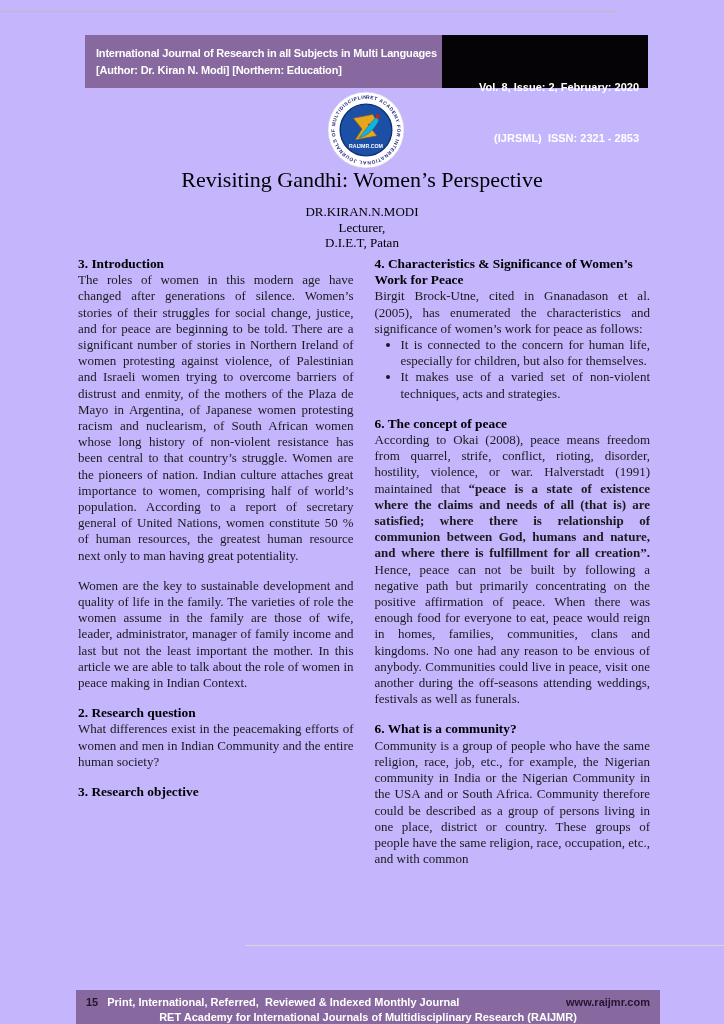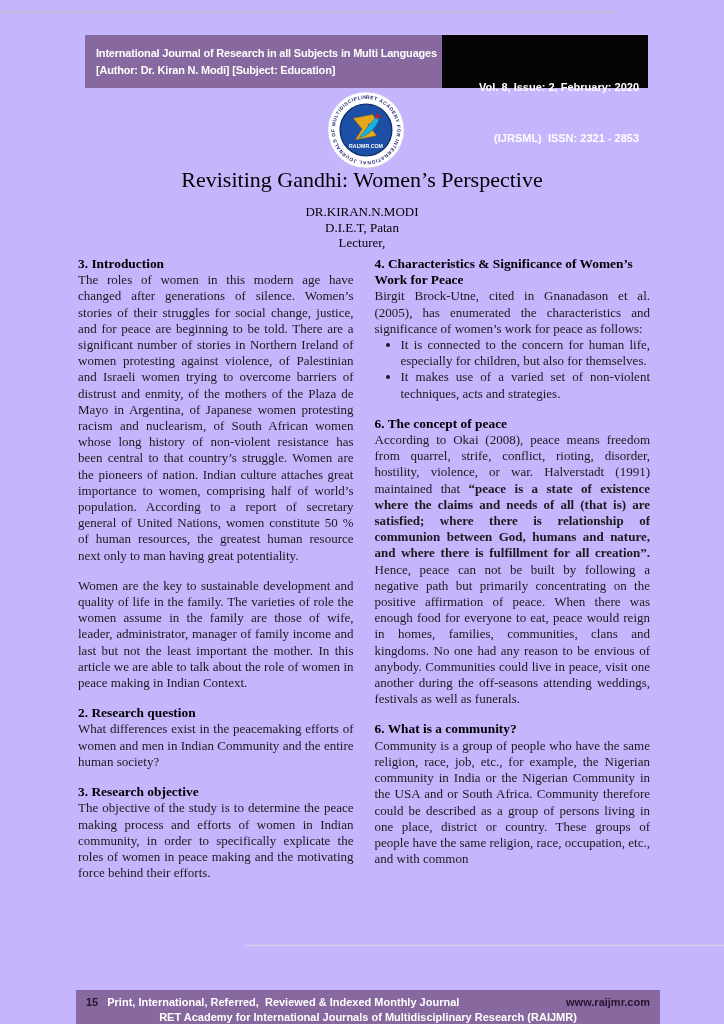--- a/index.html
+++ b/index.html
@@ -68,21 +68,21 @@
 <body>
 
 <div class="page">
 
   <div class="scanline top"></div>
   <div class="scanline prefooter"></div>
 
   <header class="masthead">
     <div class="mast-left">
       <div>International Journal of Research in all Subjects in Multi Languages</div>
-      <div>[Author: Dr. Kiran N. Modi] [Subject: Education]</div>
+      <div>[Author: Dr. Kiran N. Modi] [Northern: Education]</div>
     </div>
     <div class="mast-right">
       <div>Vol. 8, Issue: 2, February: 2020</div>
       <div>(IJRSML)  ISSN: 2321 - 2853</div>
     </div>
   </header>
 
   <div class="logo">
     <svg viewBox="0 0 80 80" width="78" height="78">
       <circle cx="40" cy="40" r="39" fill="#ffffff" stroke="#cdc6e0" stroke-width="0.6"></circle>
@@ -97,36 +97,35 @@
       <path d="M 52,25 C 46,31 40,39 33,48 C 42,46 50,38 53,30 Z" fill="#12B3E0" stroke="#0a5f86" stroke-width="0.5"></path>
       <path d="M 50,23 L 56,26 L 51,29 Z" fill="#C62222"></path>
       <text x="40" y="58" text-anchor="middle" font-size="5.4" font-family="Liberation Sans, sans-serif" font-weight="bold" fill="#ffffff">RAIJMR.COM</text>
     </svg>
   </div>
 
   <h1 class="paper-title">Revisiting Gandhi: Women’s Perspective</h1>
 
   <div class="authors">
     <div>DR.KIRAN.N.MODI</div>
+    <div>Lecturer,</div>
     <div>D.I.E.T, Patan</div>
-    <div>Lecturer,</div>
   </div>
 
   <div class="columns">
 
     <div class="col">
       <h3>3. Introduction</h3>
       <p>The roles of women in this modern age have changed after generations of silence. Women’s stories of their struggles for social change, justice, and for peace are beginning to be told. There are a significant number of stories in Northern Ireland of women protesting against violence, of Palestinian and Israeli women trying to overcome barriers of distrust and enmity, of the mothers of the Plaza de Mayo in Argentina, of Japanese women protesting racism and nuclearism, of South African women whose long history of non-violent resistance has been central to that country’s struggle. Women are the pioneers of nation. Indian culture attaches great importance to women, comprising half of world’s population. According to a report of secretary general of United Nations, women constitute 50 % of human resources, the greatest human resource next only to man having great potentiality.</p>
       <p>Women are the key to sustainable development and quality of life in the family. The varieties of role the women assume in the family are those of wife, leader, administrator, manager of family income and last but not the least important the mother. In this article we are able to talk about the role of women in peace making in Indian Context.</p>
 
       <h3>2. Research question</h3>
       <p>What differences exist in the peacemaking efforts of women and men in Indian Community and the entire human society?</p>
 
       <h3>3. Research objective</h3>
-      <p>The objective of the study is to determine the peace making process and efforts of women in Indian community, in order to specifically explicate the roles of women in peace making and the motivating force behind their efforts.</p>
     </div>
 
     <div class="col">
       <h3>4. Characteristics &amp; Significance of Women’s Work for Peace</h3>
       <p style="margin-bottom:0;">Birgit Brock-Utne, cited in Gnanadason et al. (2005), has enumerated the characteristics and significance of women’s work for peace as follows:</p>
       <ul>
         <li>It is connected to the concern for human life, especially for children, but also for themselves.</li>
         <li>It makes use of a varied set of non-violent techniques, acts and strategies.</li>
       </ul>
 

